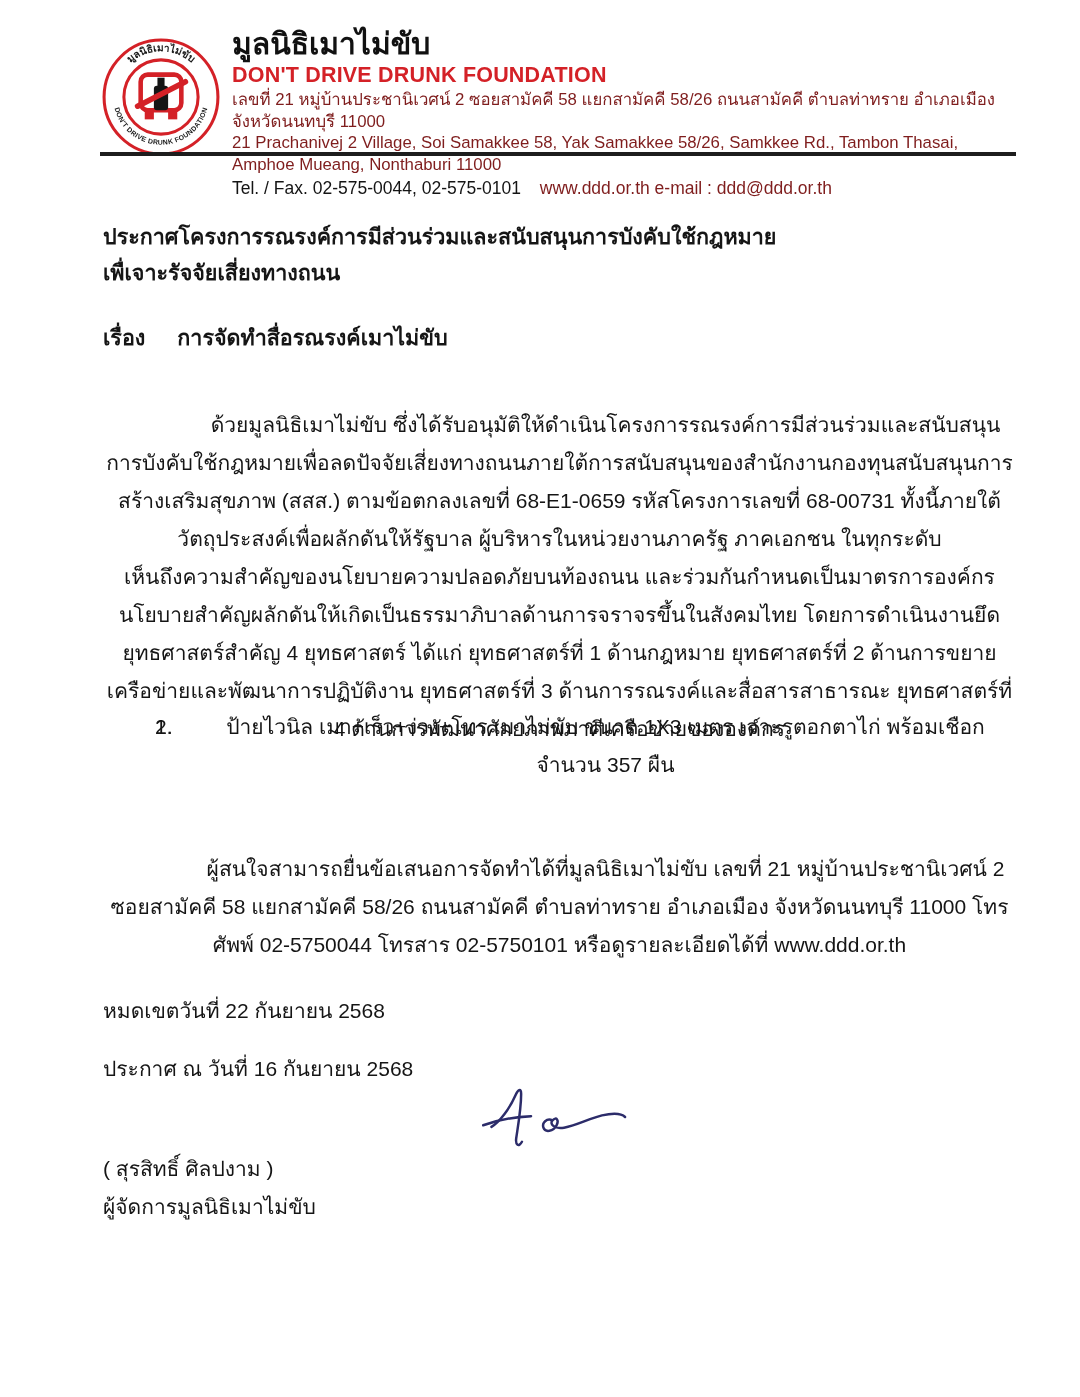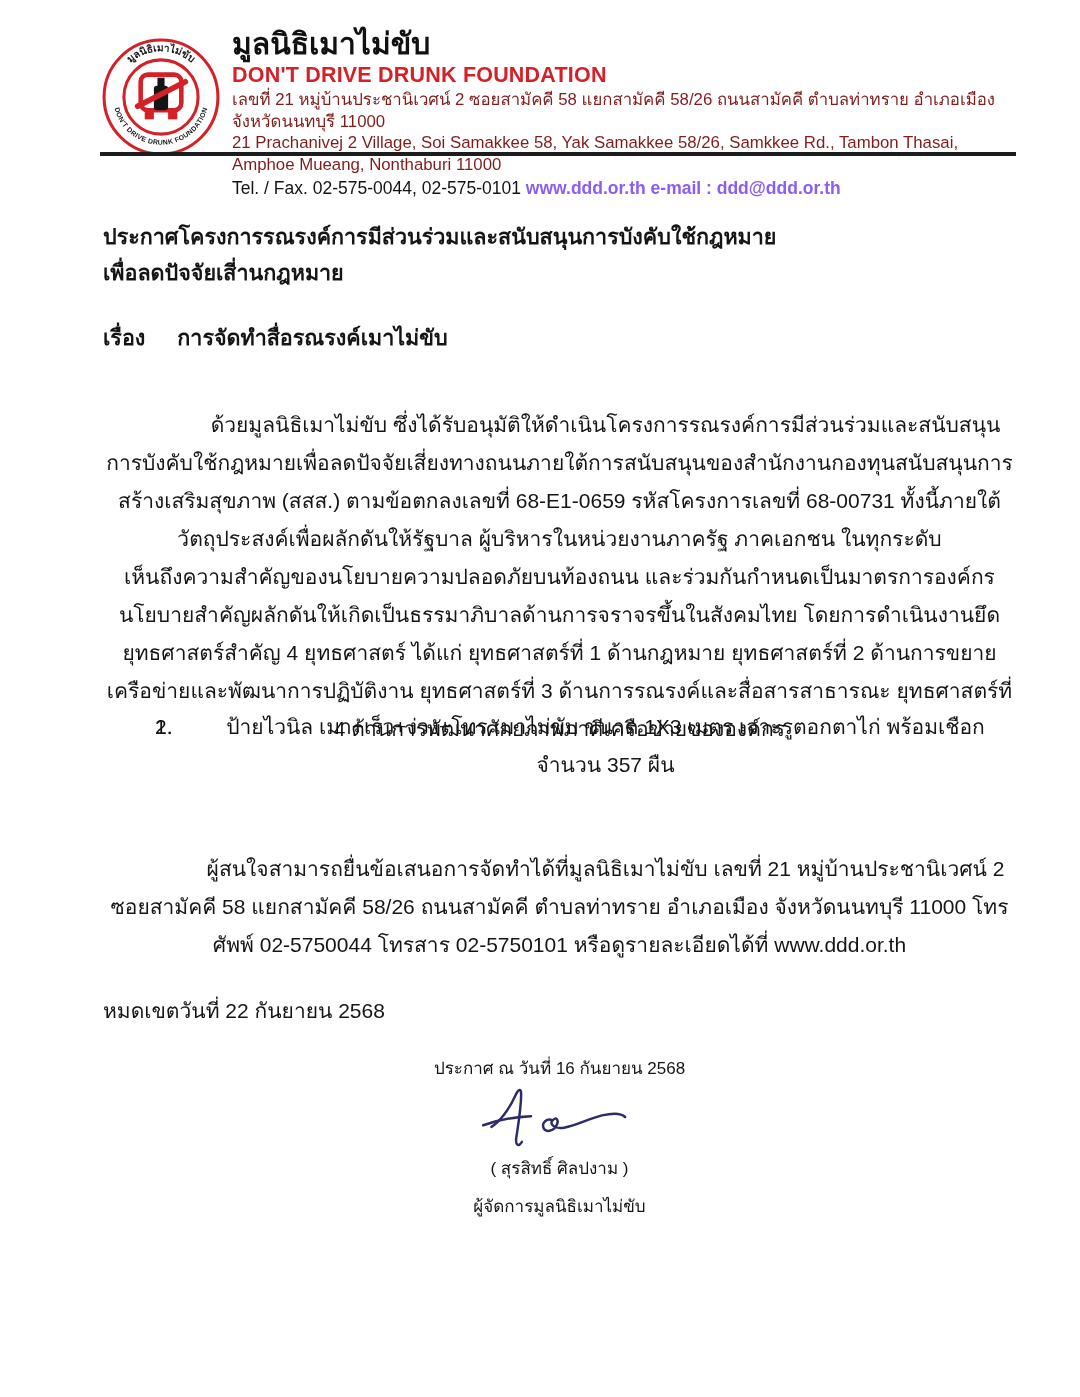--- a/index.html
+++ b/index.html
@@ -7,41 +7,41 @@
     position:relative;width:1080px;height:1397px;background:#ffffff;overflow:hidden;
     font-family:"Liberation Sans","DejaVu Sans",sans-serif;color:#151515;
   }
   
   .logo{position:absolute;left:100px;top:36px;width:122px;height:122px;}
   .head-text{position:absolute;left:232px;top:26px;width:790px;}
   .org-th{font-size:30px;font-weight:bold;line-height:36px;color:#111;}
   .org-en{font-size:21.5px;font-weight:bold;line-height:27px;color:#d42127;letter-spacing:.2px;}
   .addr{font-size:16.8px;line-height:21.5px;color:#7f1d1d;}
   .tel-line{font-size:17.5px;line-height:23px;margin-top:2px;color:#141414;}
-  .tel-line .web{color:#8b5cf6;font-weight:bold;}
+  .tel-line .web{color:#7f1d1d;font-weight:normal;margin-left:14px;}
   .rule{position:absolute;left:100px;top:152px;width:916px;height:3.5px;background:#1d1d1d;}
   
   .doc-title{position:absolute;left:103px;top:219px;width:912px;
     font-weight:bold;font-size:21.5px;line-height:36px;}
   .subject{position:absolute;left:103px;top:320px;width:912px;
     font-weight:bold;font-size:21.5px;line-height:36px;}
   .subject .gap{display:inline-block;width:26px;}
   .flow{position:absolute;left:103px;width:913px;font-size:21px;line-height:38px;text-align:center;}
   .flow p{margin:0;}
   .indent{text-indent:92px;}
   .blk1{top:406px;}
   .blk2{top:692px;}
   .blk3{top:850px;}
   .deadline{position:absolute;left:103px;top:992px;font-size:21px;line-height:38px;}
   ol.items{list-style:none;margin:16px 0 0 0;padding:0;}
   ol.items li{position:relative;padding-left:92px;line-height:38px;}
   ol.items .num{position:absolute;left:52px;top:0;}
   
-  .closing{position:absolute;left:103px;top:1050px;width:913px;text-align:center;
-    font-size:17px;line-height:38px;}
+  .closing{position:absolute;left:103px;top:1050px;width:913px;text-align:left;
+    font-size:21px;line-height:38px;}
   .sig-svg{display:block;margin:-4px auto 0 auto;width:225px;height:66px;}
   .sig-name{line-height:38px;}
   .sig-title{line-height:38px;}
 </style>
 </head>
 <body>
 
 <div class="page">
 
   <header>
@@ -79,21 +79,21 @@
         <span>Tel. / Fax. 02-575-0044, 02-575-0101</span>
         <span class="web">www.ddd.or.th e-mail : ddd@ddd.or.th</span>
       </div>
     </div>
   </header>
 
   <div class="rule"></div>
 
   <div class="doc-title">
     <div>ประกาศโครงการรณรงค์การมีส่วนร่วมและสนับสนุนการบังคับใช้กฎหมาย</div>
-    <div>เพื่อลดปัจจัยเสี่านกฎหมาย</div>
+    <div>เพื่เจาะรัจจัยเสี่ยงทางถนน</div>
   </div>
 
   <div class="subject">
     <span>เรื่อง</span><span class="gap"></span>
     <span>การจัดทำสื่อรณรงค์เมาไม่ขับ</span>
   </div>
 
   <div class="flow blk1">
     <p class="indent">ด้วยมูลนิธิเมาไม่ขับ ซึ่งได้รับอนุมัติให้ดำเนินโครงการรณรงค์การมีส่วนร่วมและสนับสนุนการบังคับใช้กฎหมายเพื่อลดปัจจัยเสี่ยงทางถนนภายใต้การสนับสนุนของสำนักงานกองทุนสนับสนุนการสร้างเสริมสุขภาพ (สสส.) ตามข้อตกลงเลขที่ 68-E1-0659 รหัสโครงการเลขที่ 68-00731 ทั้งนี้ภายใต้วัตถุประสงค์เพื่อผลักดันให้รัฐบาล ผู้บริหารในหน่วยงานภาครัฐ ภาคเอกชน ในทุกระดับ</p>
     <p>เห็นถึงความสำคัญของนโยบายความปลอดภัยบนท้องถนน และร่วมกันกำหนดเป็นมาตรการองค์กร นโยบายสำคัญผลักดันให้เกิดเป็นธรรมาภิบาลด้านการจราจรขึ้นในสังคมไทย โดยการดำเนินงานยึดยุทธศาสตร์สำคัญ 4 ยุทธศาสตร์ ได้แก่ ยุทธศาสตร์ที่ 1 ด้านกฎหมาย ยุทธศาสตร์ที่ 2 ด้านการขยายเครือข่ายและพัฒนาการปฏิบัติงาน ยุทธศาสตร์ที่ 3 ด้านการรณรงค์และสื่อสารสาธารณะ ยุทธศาสตร์ที่ 4 ด้านการพัฒนาศักยภาพภาคีเครือข่ายขององค์กร</p>

